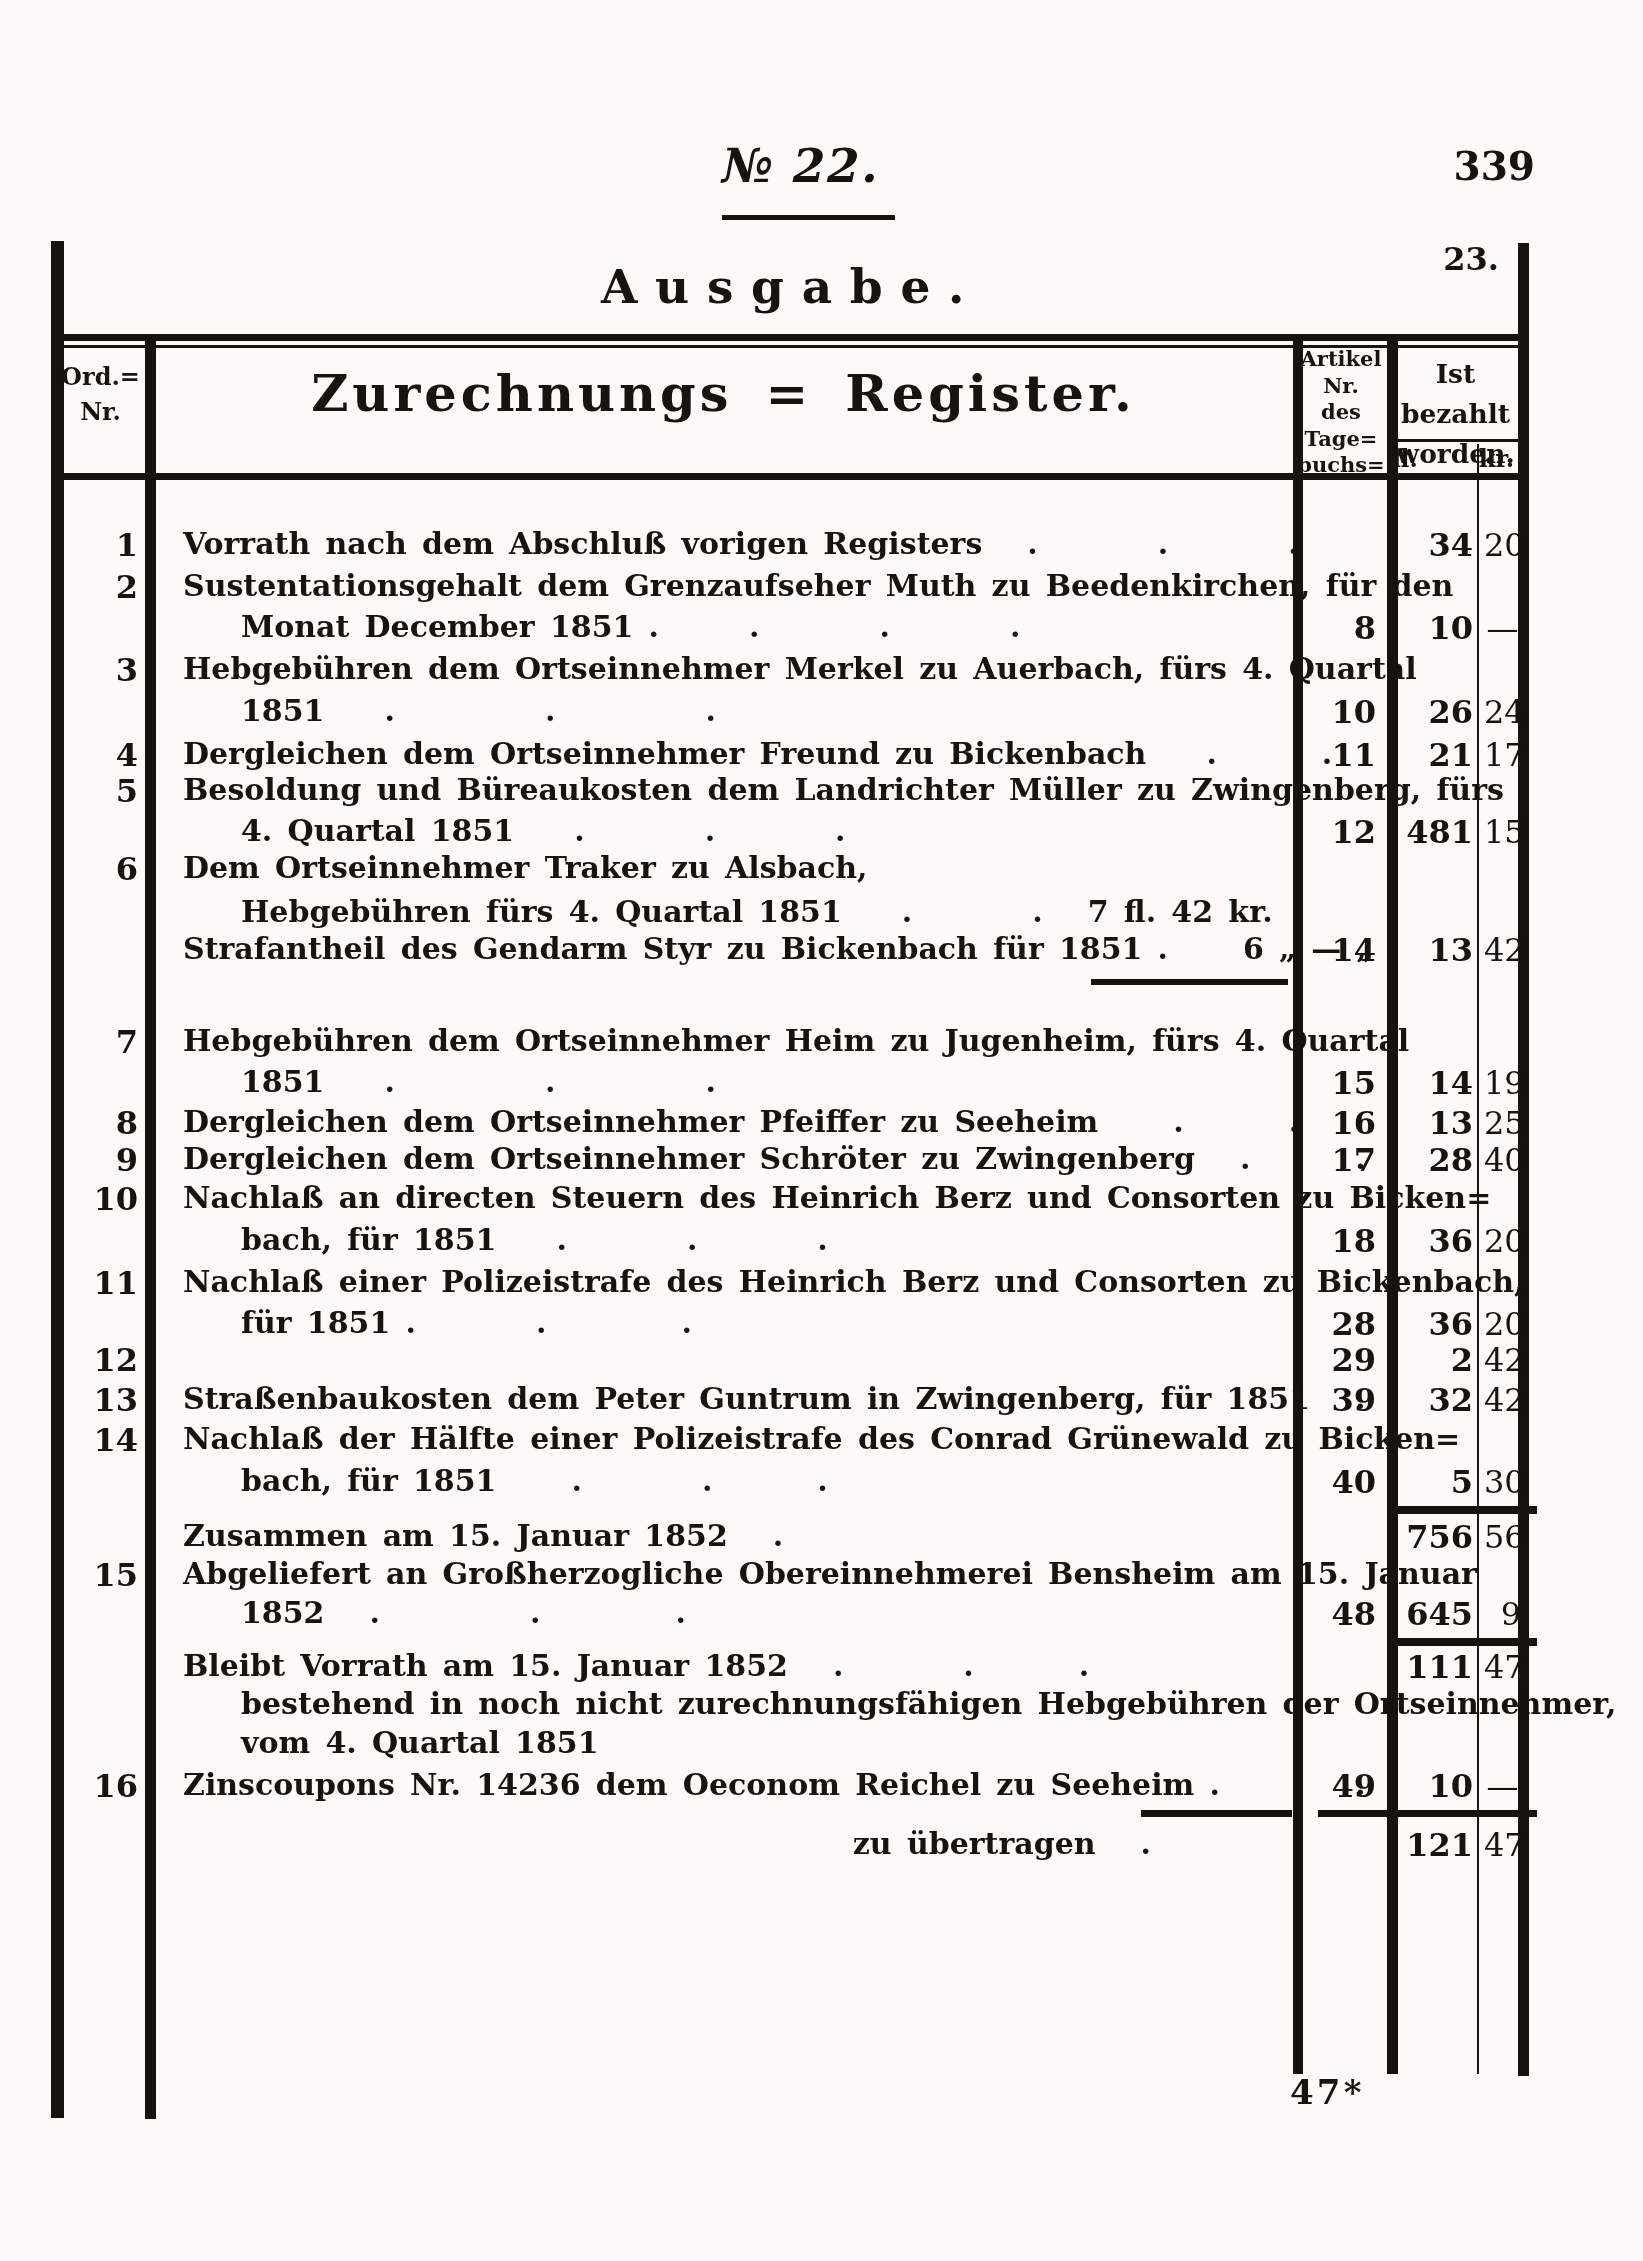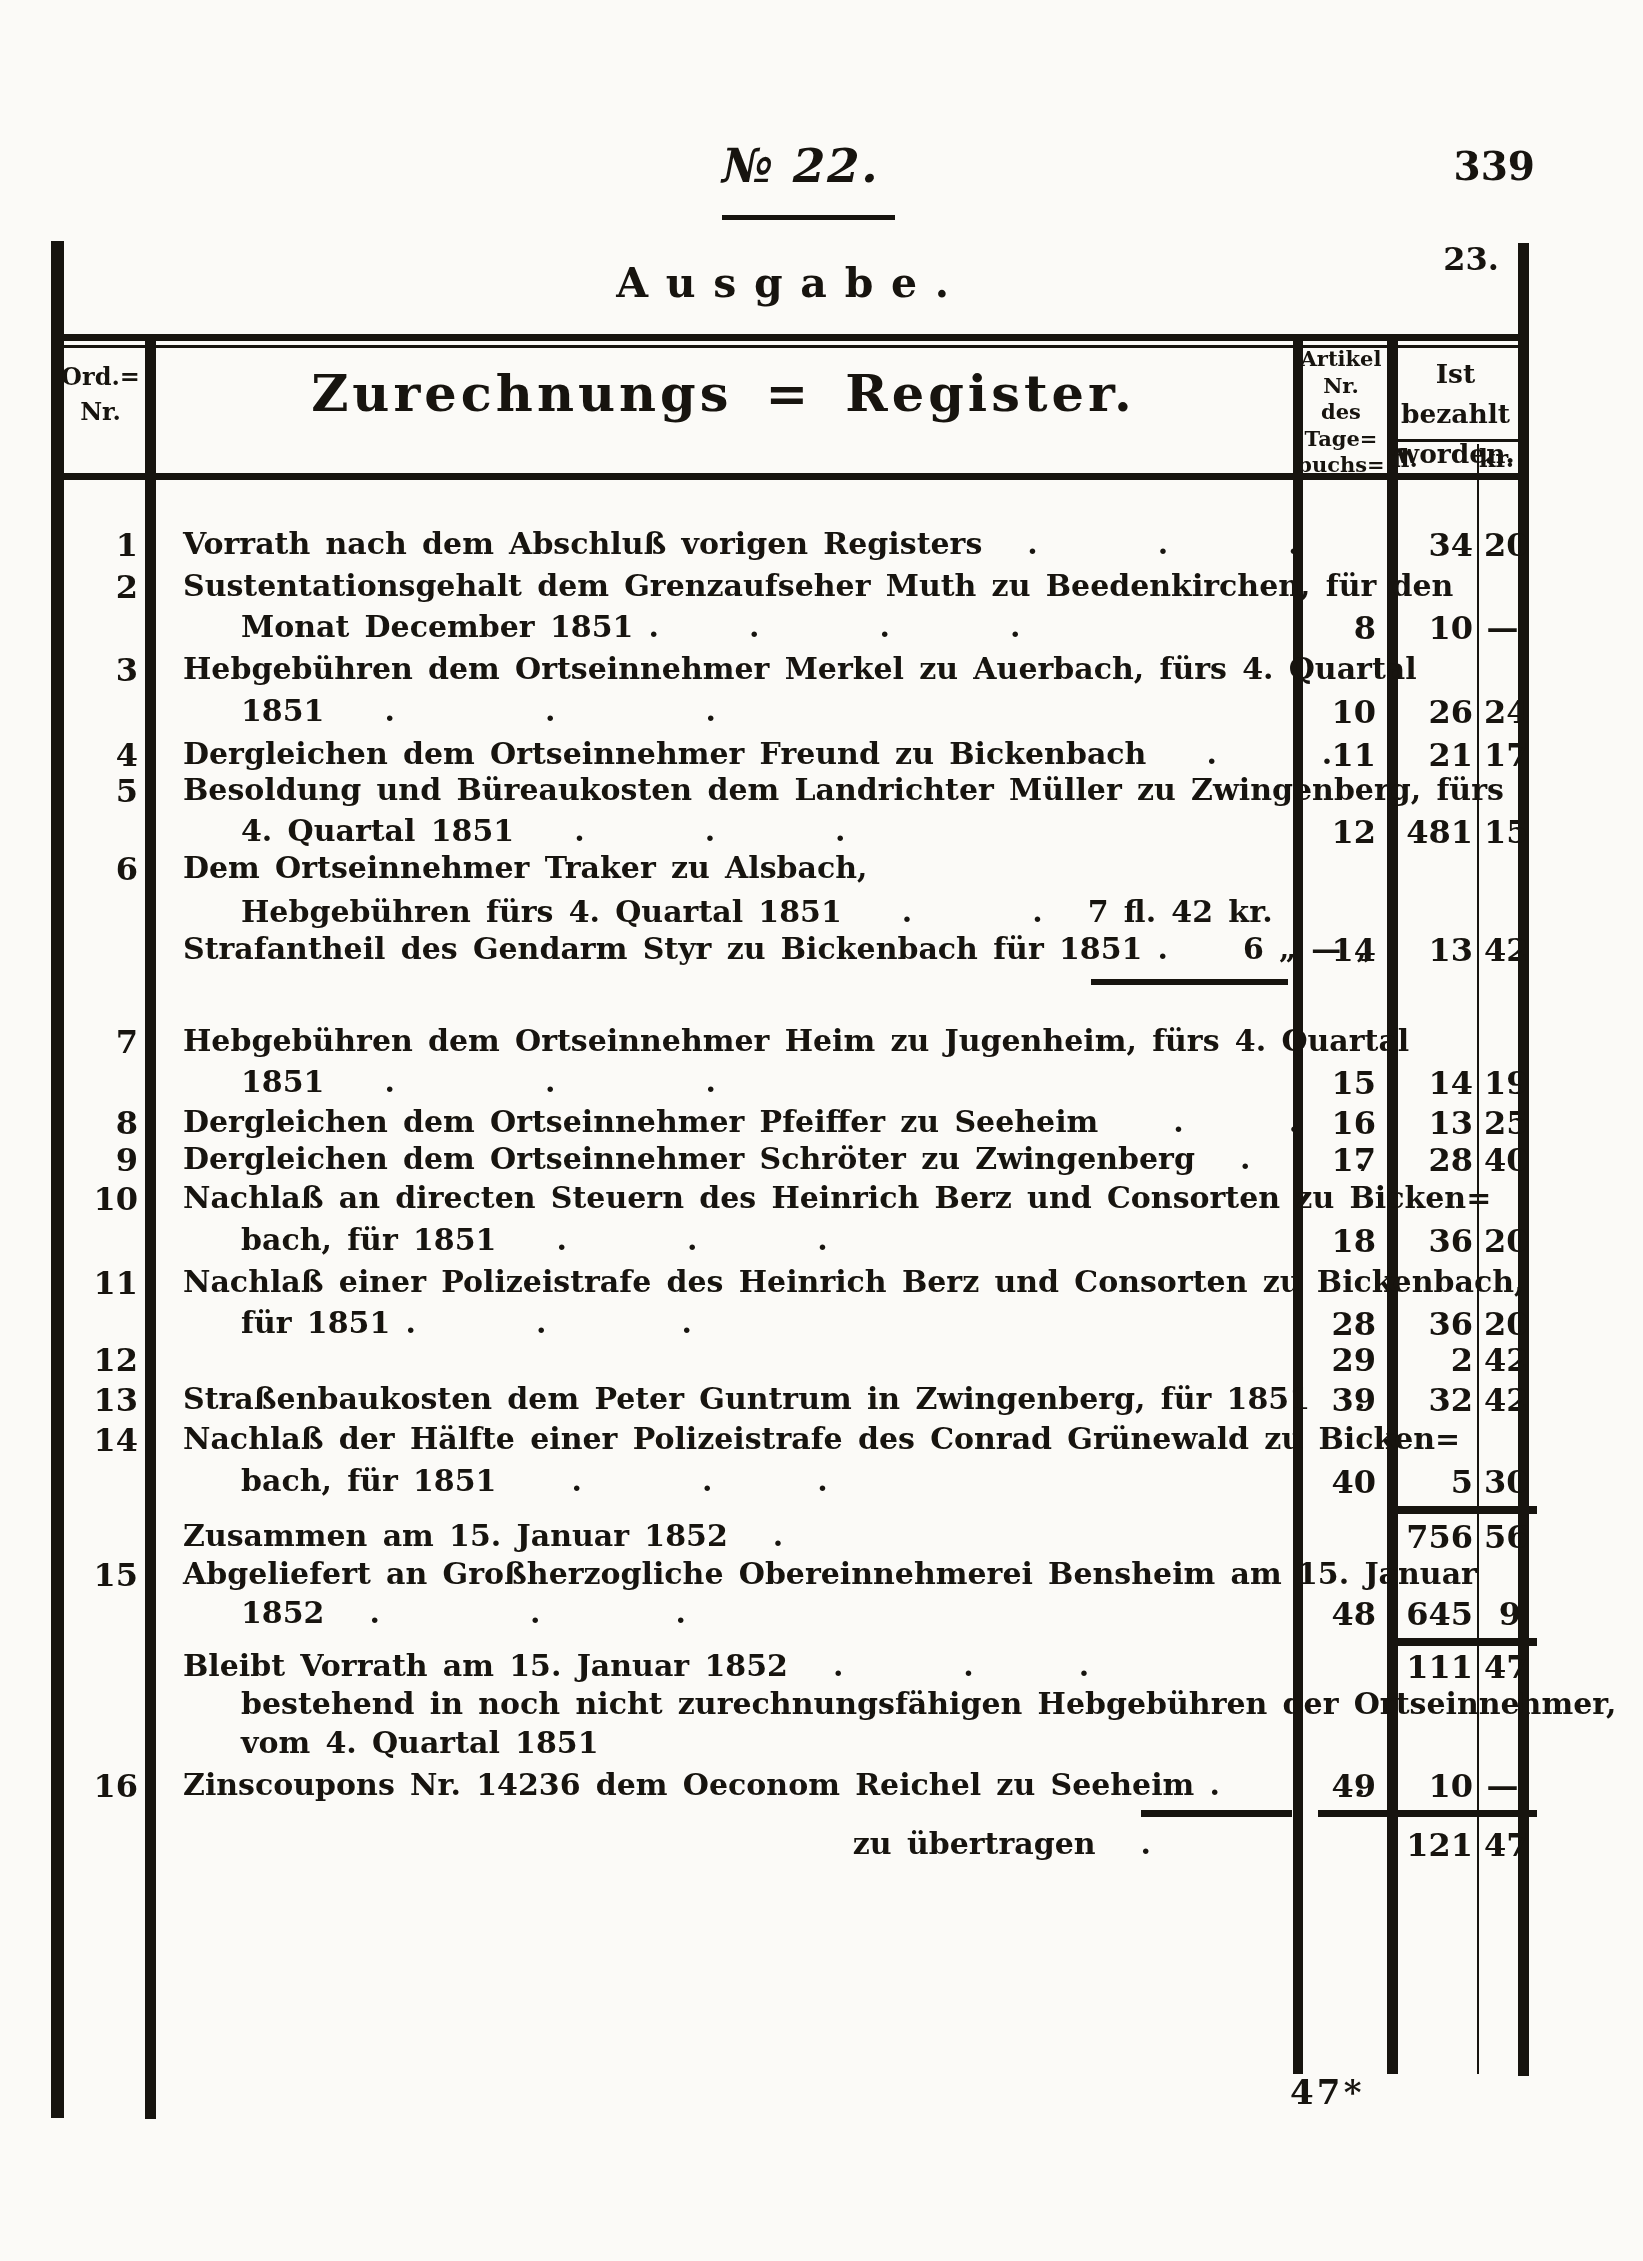--- a/index.html
+++ b/index.html
@@ -19,21 +19,21 @@
     letter-spacing:1.6px;
   }
   .page-number{position:absolute;left:1447px;top:143px;width:88px;font-size:39px;font-weight:bold;text-align:right;}
   .sheet-number{position:absolute;left:1423px;top:240px;width:76px;font-size:32px;font-weight:bold;text-align:right;}
   .footer-mark{position:absolute;left:1290px;top:2072px;font-size:34px;font-weight:bold;letter-spacing:3.2px;}
   
   .vline,.hline,.rule{position:absolute;background:#17140f;}
   
   .title{
     position:absolute;left:56px;top:259px;width:1471px;text-align:center;
-    font-size:41px;font-weight:bold;letter-spacing:17.7px;
+    font-size:47px;font-weight:bold;letter-spacing:17.7px;
   }
   .ord-header{position:absolute;left:53px;top:359px;width:95px;text-align:center;font-size:24px;font-weight:bold;line-height:35px;}
   .register-header{
     position:absolute;left:161px;top:363px;width:1125px;text-align:center;
     font-size:51px;font-weight:bold;letter-spacing:4px;word-spacing:11.3px;
   }
   .artikel-header{position:absolute;left:1297px;top:346px;width:88px;text-align:center;font-size:21px;font-weight:bold;line-height:26.5px;}
   .paid-header{position:absolute;left:1392px;top:354px;width:127px;text-align:center;font-size:26.5px;font-weight:bold;line-height:40px;}
   .cur-labels{position:absolute;left:1392px;top:444px;width:127px;display:flex;font-size:24px;font-weight:bold;}
   .cur-fl{width:82px;}
@@ -42,21 +42,21 @@
   .line{position:absolute;left:0;width:1643px;height:40px;}
   .ord{position:absolute;left:66px;width:72px;text-align:right;font-size:32px;font-weight:bold;}
   .desc{
     position:absolute;left:183px;width:1109px;
     font-size:30px;font-weight:bold;white-space:nowrap;word-spacing:4.8px;
   }
   .desc.ind{left:241px;width:1051px;}
   .desc.rt{left:157px;width:1065px;text-align:right;padding-right:71px;box-sizing:border-box;}
   .artikel{position:absolute;left:1302px;width:74px;text-align:right;font-size:32px;font-weight:bold;}
   .fl{position:absolute;left:1399px;width:74px;text-align:right;font-size:32px;font-weight:bold;}
-  .kr{position:absolute;left:1484px;width:37px;text-align:right;font-size:32px;font-weight:bold;}
+  .kr{position:absolute;left:1484px;width:37px;text-align:right;font-size:32px;font-weight:normal;}
   .kr.dash{text-align:center;}
 </style>
 </head>
 <body>
 
 <div class="page">
 
   <div class="doc-number">№ 22.</div>
   <div class="page-number">339</div>
   <div class="sheet-number">23.</div>

